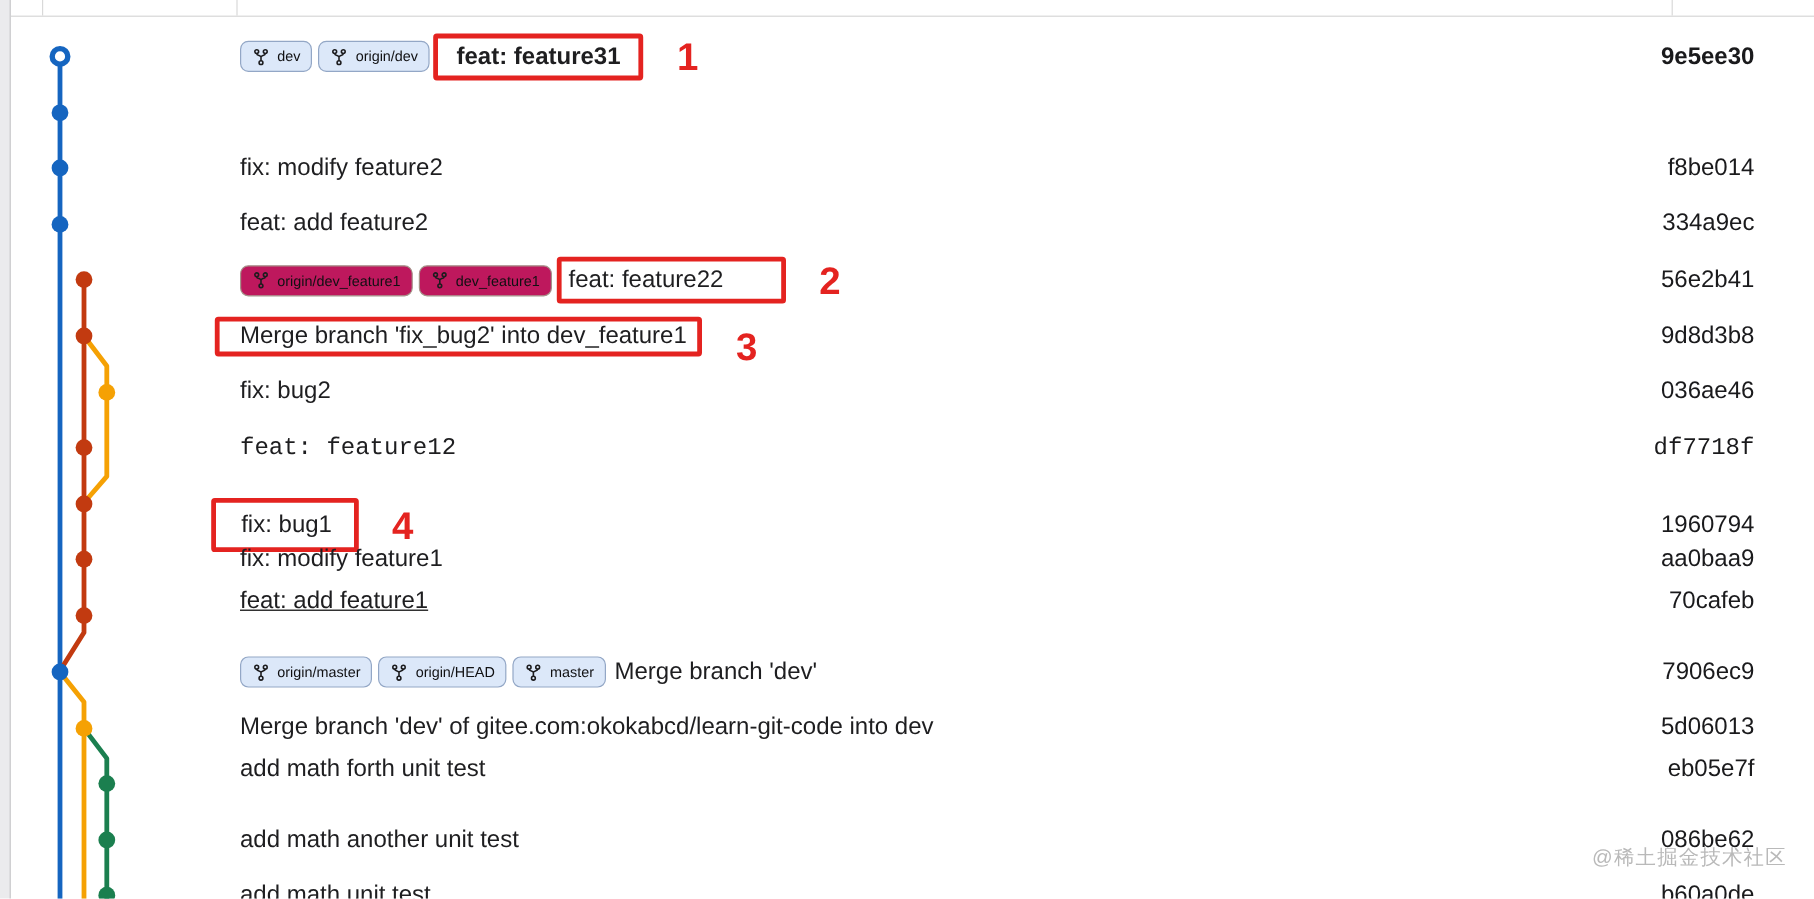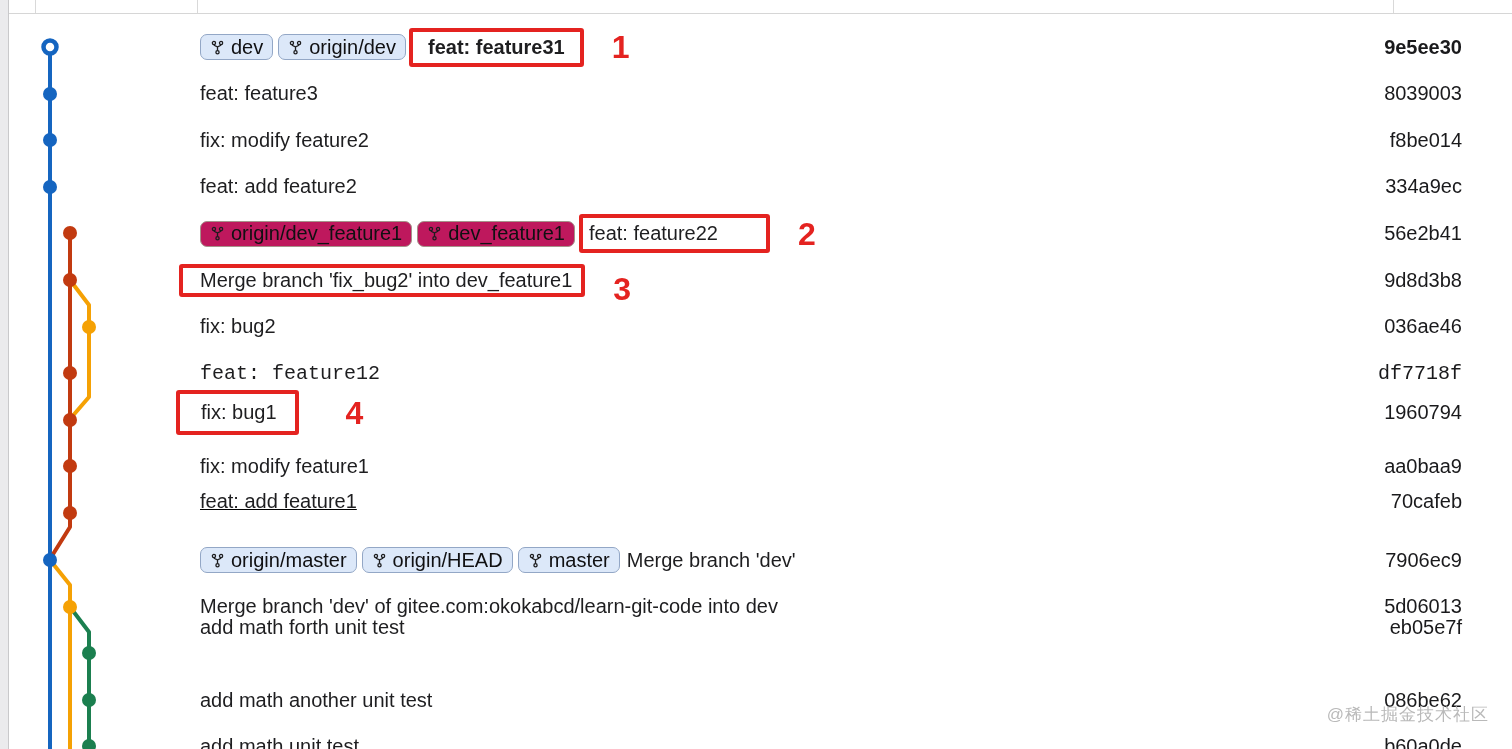--- a/index.html
+++ b/index.html
@@ -20,21 +20,21 @@
   .commit-list { position:absolute; inset:0; z-index:2; }
   .commit-row {
     position:absolute; left:0; width:100%; height:47px;
     display:flex; align-items:center; padding-left:200px; box-sizing:border-box;
   }
   .msg { font-size:20px; color:#1e1e20; white-space:nowrap; }
   .bold .msg { font-weight:700; }
   .tags { display:inline-flex; gap:5px; margin-right:7px; }
   .tag {
     display:inline-flex; align-items:center; gap:6px; padding:2px 9px;
-    border-radius:7px; font-size:20px; color:#101012; height:26px;
+    border-radius:7px; font-size:12px; color:#101012; height:26px;
     box-sizing:border-box; white-space:nowrap;
   }
   .tag.blue { background:#dce8f9; border:1px solid #93a7c6; }
   .tag.pink { background:#be185d; border:1px solid #a5938a; }
   .branch-icon { width:15px; height:15px; flex:0 0 auto; }
   .red-box {
     display:inline-flex; align-items:center; border:4px solid #e42320;
     border-radius:3px; padding:4px 12px; box-sizing:border-box;
   }
   .red-box.b1 { margin-left:-4px; padding:4px 15px; }
@@ -113,27 +113,20 @@
             <span>origin/dev</span>
           </span>
         </span>
     <span class="msg-wrap red-box b1">
       <span class="msg">feat: feature31</span>
     </span>
         <span class="annotation-num n1">1</span>
     <span class="hash">9e5ee30</span>
   </div>
 
-  <div class="commit-row" style="top: 70.15px;">
-
-    <span class="msg-wrap">
-      <span class="msg">feat: feature3</span>
-    </span>
-    <span class="hash">8039003</span>
-  </div>
 
   <div class="commit-row" style="top: 116.8px;">
 
     <span class="msg-wrap">
       <span class="msg">fix: modify feature2</span>
     </span>
     <span class="hash">f8be014</span>
   </div>
 
   <div class="commit-row" style="top: 163.45px;">
@@ -194,21 +187,21 @@
   </div>
 
   <div class="commit-row" style="top: 350.05px; font-family: Liberation Mono, monospace;">
 
     <span class="msg-wrap">
       <span class="msg">feat: feature12</span>
     </span>
     <span class="hash">df7718f</span>
   </div>
 
-  <div class="commit-row" style="top: 389px; gap: 19px;">
+  <div class="commit-row" style="top: 414px;">
 
     <span class="msg-wrap red-box b4">
       <span class="msg">fix: bug1</span>
     </span>
         <span class="annotation-num n4">4</span>
     <span class="hash">1960794</span>
   </div>
 
   <div class="commit-row" style="top: 443.35px;">
 
@@ -269,21 +262,21 @@
   </div>
 
   <div class="commit-row" style="top: 583.3px;">
 
     <span class="msg-wrap">
       <span class="msg">Merge branch 'dev' of gitee.com:okokabcd/learn-git-code into dev</span>
     </span>
     <span class="hash">5d06013</span>
   </div>
 
-  <div class="commit-row" style="top: 604px;">
+  <div class="commit-row" style="top: 618px;">
 
     <span class="msg-wrap">
       <span class="msg">add math forth unit test</span>
     </span>
     <span class="hash">eb05e7f</span>
   </div>
 
   <div class="commit-row" style="top: 676.6px;">
 
     <span class="msg-wrap">

